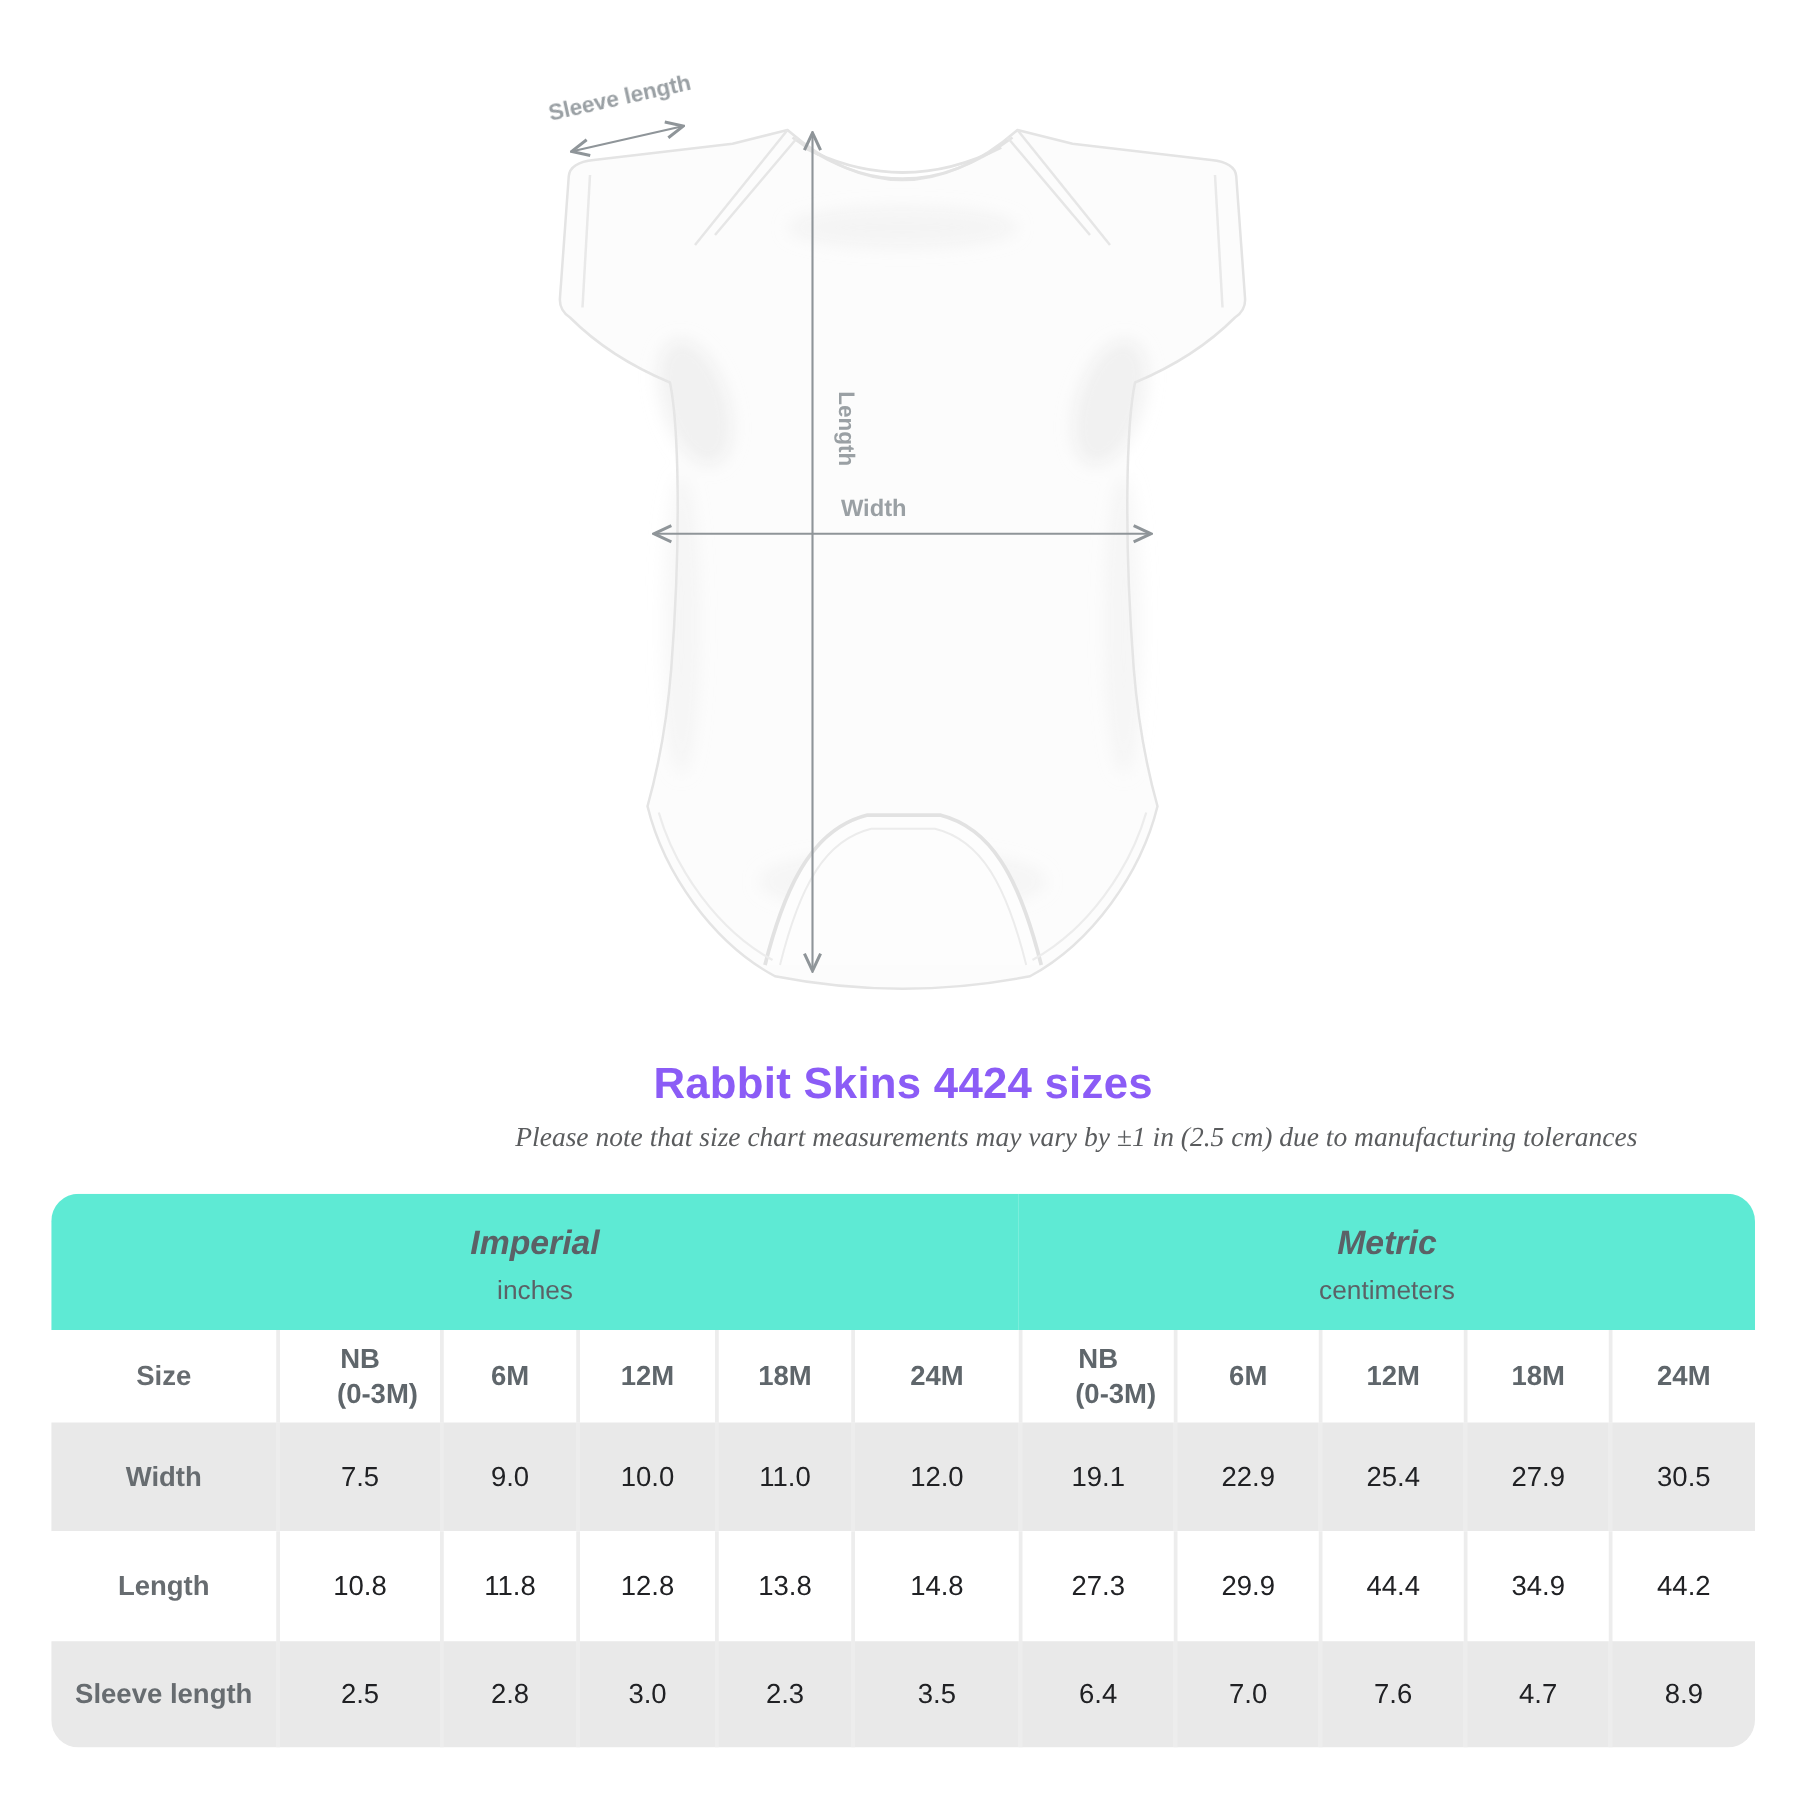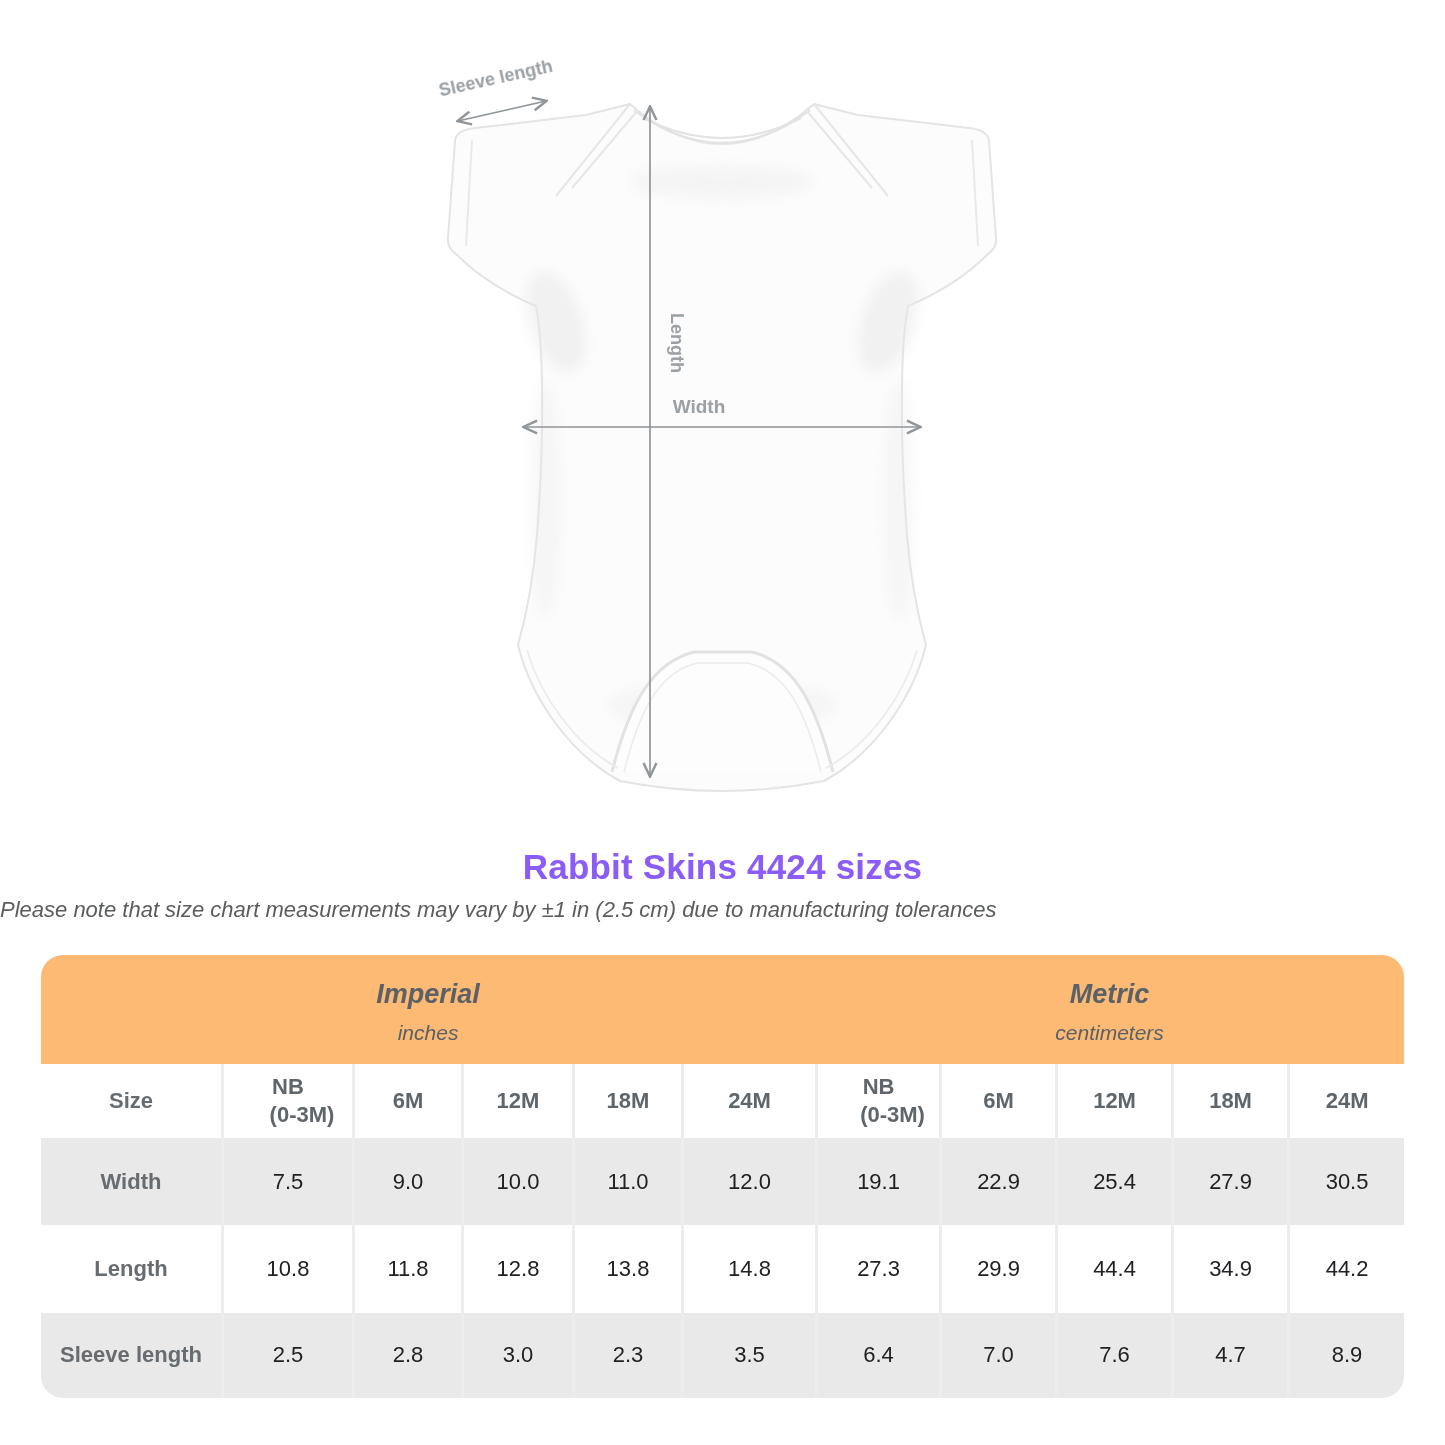--- a/index.html
+++ b/index.html
@@ -13,40 +13,40 @@
   .figure svg{position:absolute;left:0;top:0;}
 
   
   .title{
     position:absolute;left:0;top:847px;width:1445px;
     text-align:center;font-size:35px;font-weight:bold;color:#8b5cf6;
     letter-spacing:.2px;
   }
   .subtitle{
     position:absolute;left:0;top:897px;width:1310px;
-    text-align:left;font-style:italic;font-size:22px;color:#5a5c5e;
+    text-align:right;font-style:italic;font-size:22px;color:#5a5c5e;font-family:Liberation Serif, serif;
   }
 
   
   .table-wrap{
     position:absolute;left:41px;top:955px;width:1363px;height:443px;
     border-radius:22px;overflow:hidden;background:#ffffff;
   }
   table.size-table{
     width:1363px;height:443px;border-collapse:separate;border-spacing:0;
     table-layout:fixed;
   }
   table.size-table th,table.size-table td{
     padding:0;margin:0;text-align:center;vertical-align:middle;
     font-size:22px;
   }
   tr.band{height:106px;}
-  tr.band th{background:#fdba74;vertical-align:middle;}
+  tr.band th{background:#5eead4;vertical-align:middle;}
   .sec-name{font-style:italic;font-weight:bold;font-size:27px;color:#5b6166;padding-top:6px;}
-  .sec-unit{font-style:italic;font-weight:normal;font-size:21px;color:#5b6166;margin-top:11px;}
+  .sec-unit{font-weight:normal;font-size:21px;color:#5b6166;margin-top:11px;}
   tr.r-size{height:72px;}
   tr.r-data{height:85px;}
   tr.r-last{height:83px;}
   tr.r-white{background:#ffffff;}
   tr.r-gray  td, tr.r-gray th{background:#e9e9e9;}
   tr.r-white td, tr.r-white th{background:#ffffff;}
   tr.body-row > *:not(:first-child){border-left:3px solid #ededed;}
   .col-head{font-weight:bold;color:#5f666b;line-height:1.25;}
   .col-head .l2{display:block;font-weight:bold;margin-left:28px;}
   .row-label{font-weight:bold;color:#676c70;}

